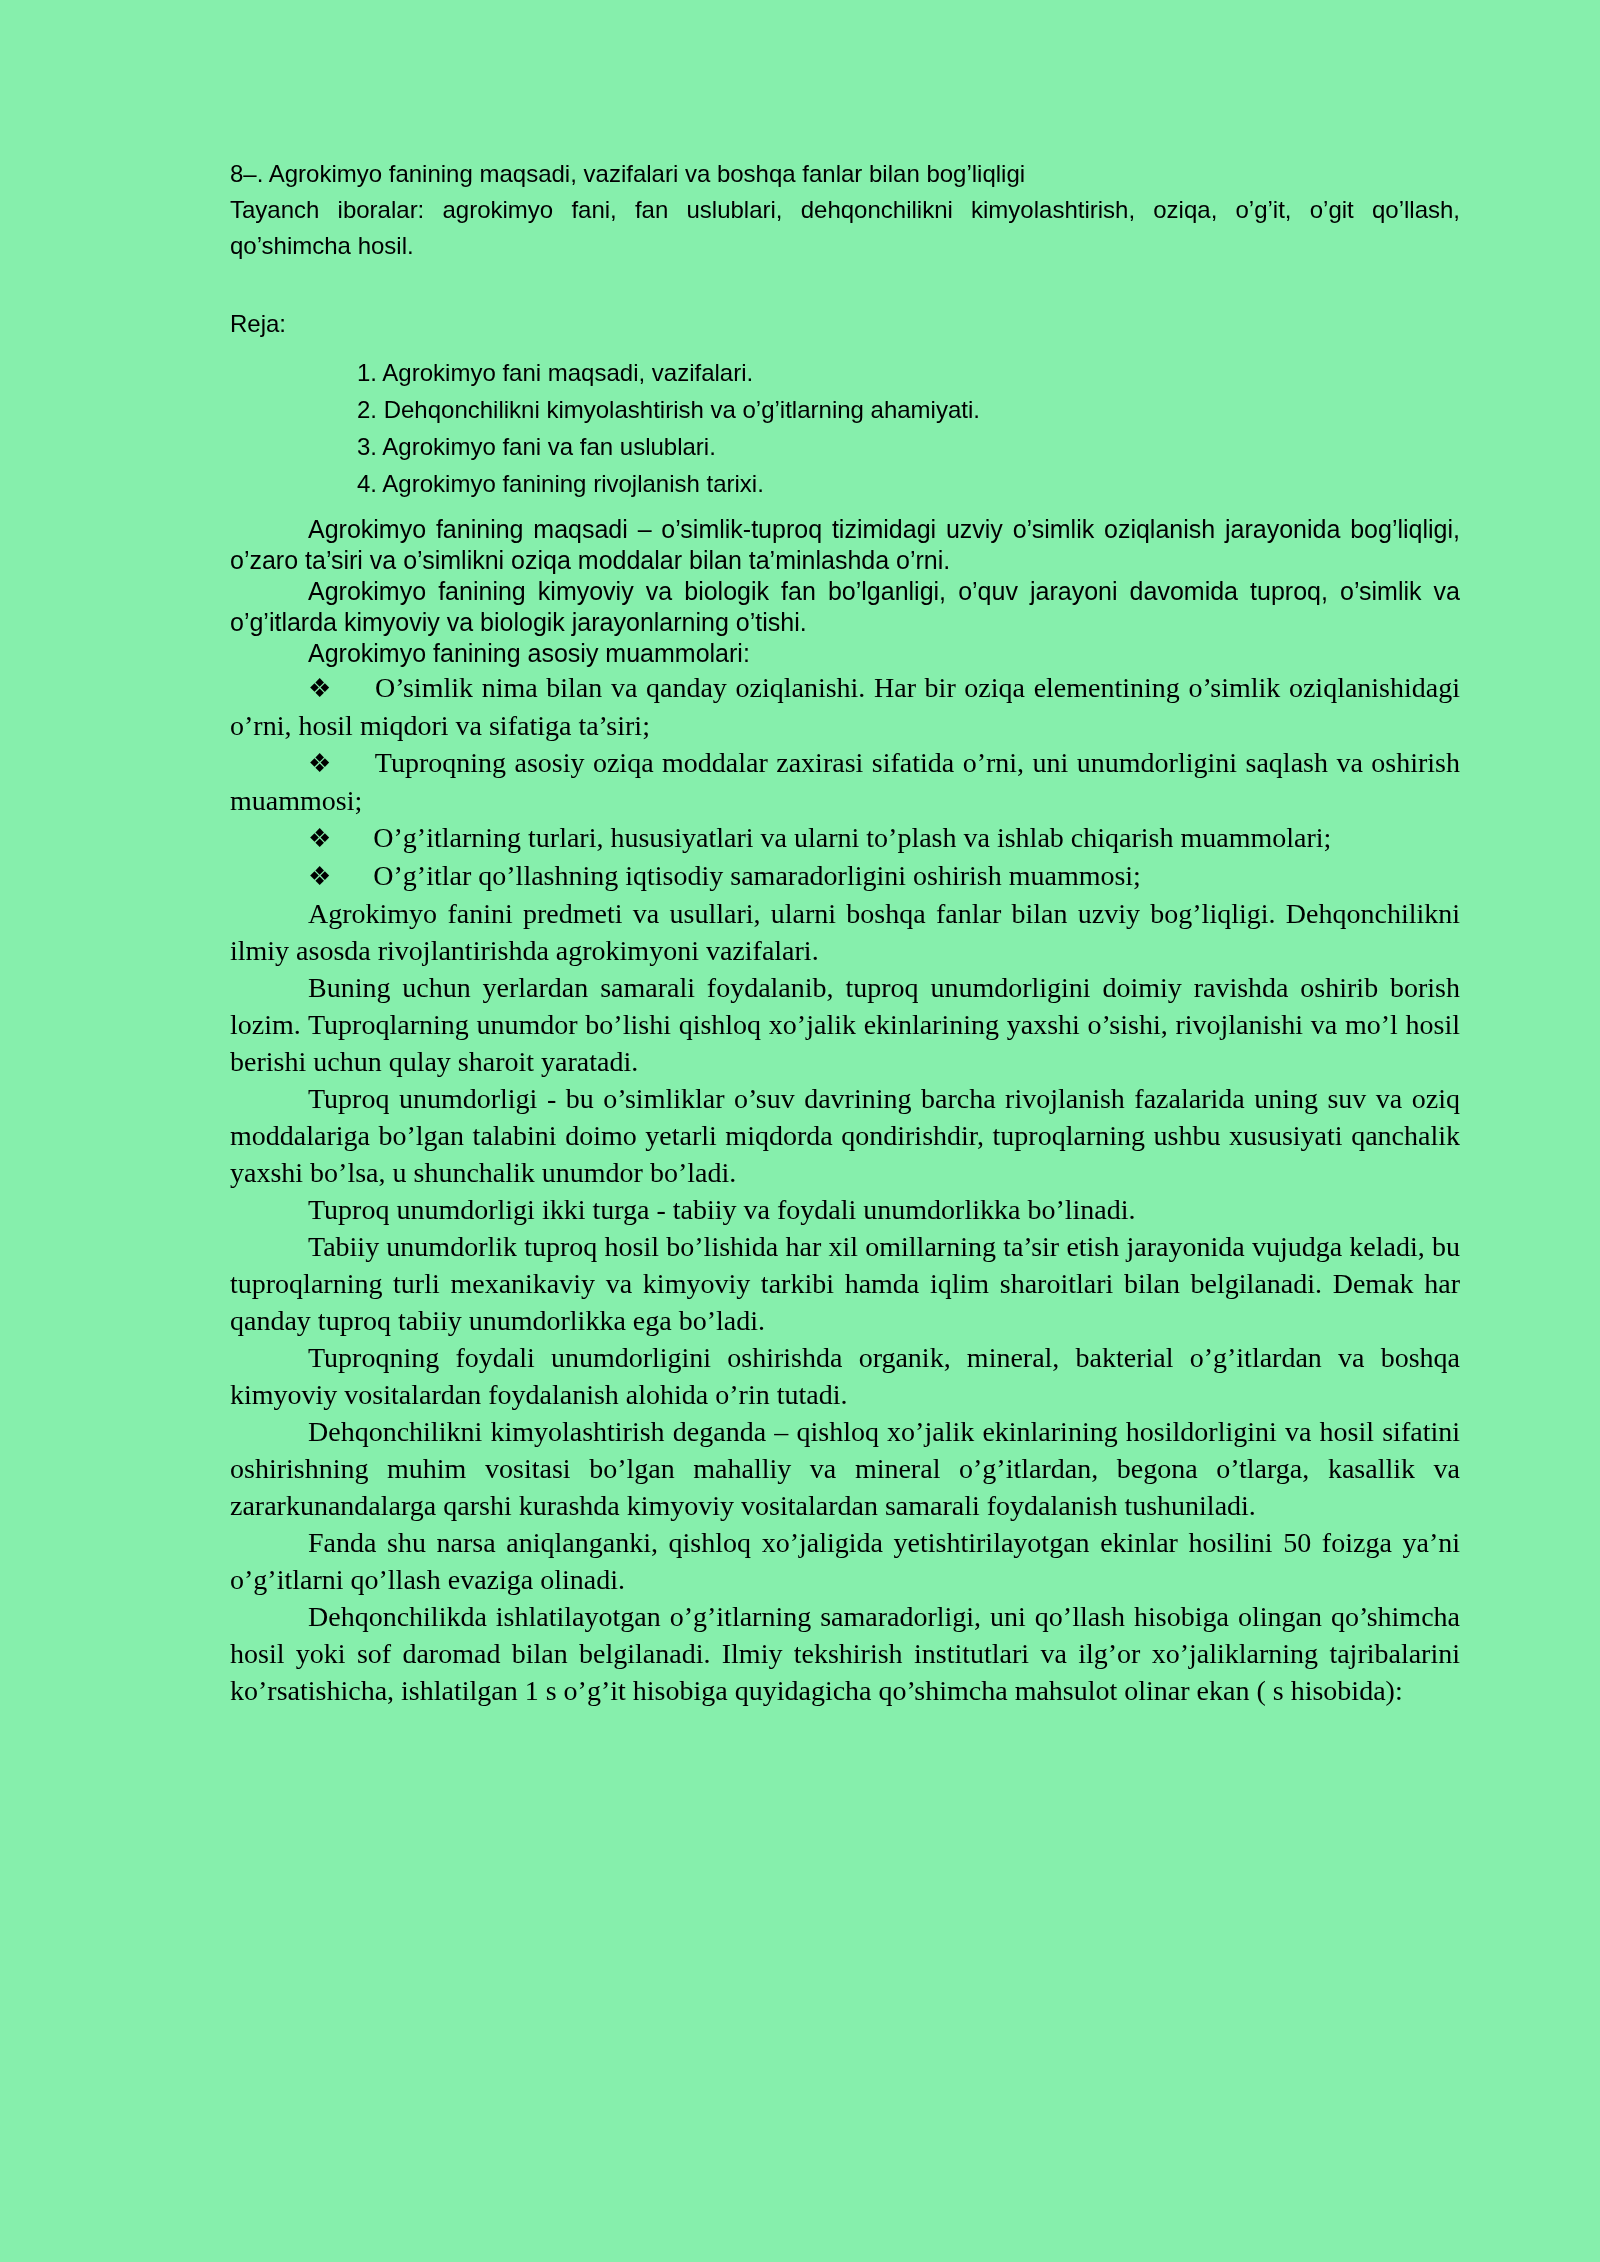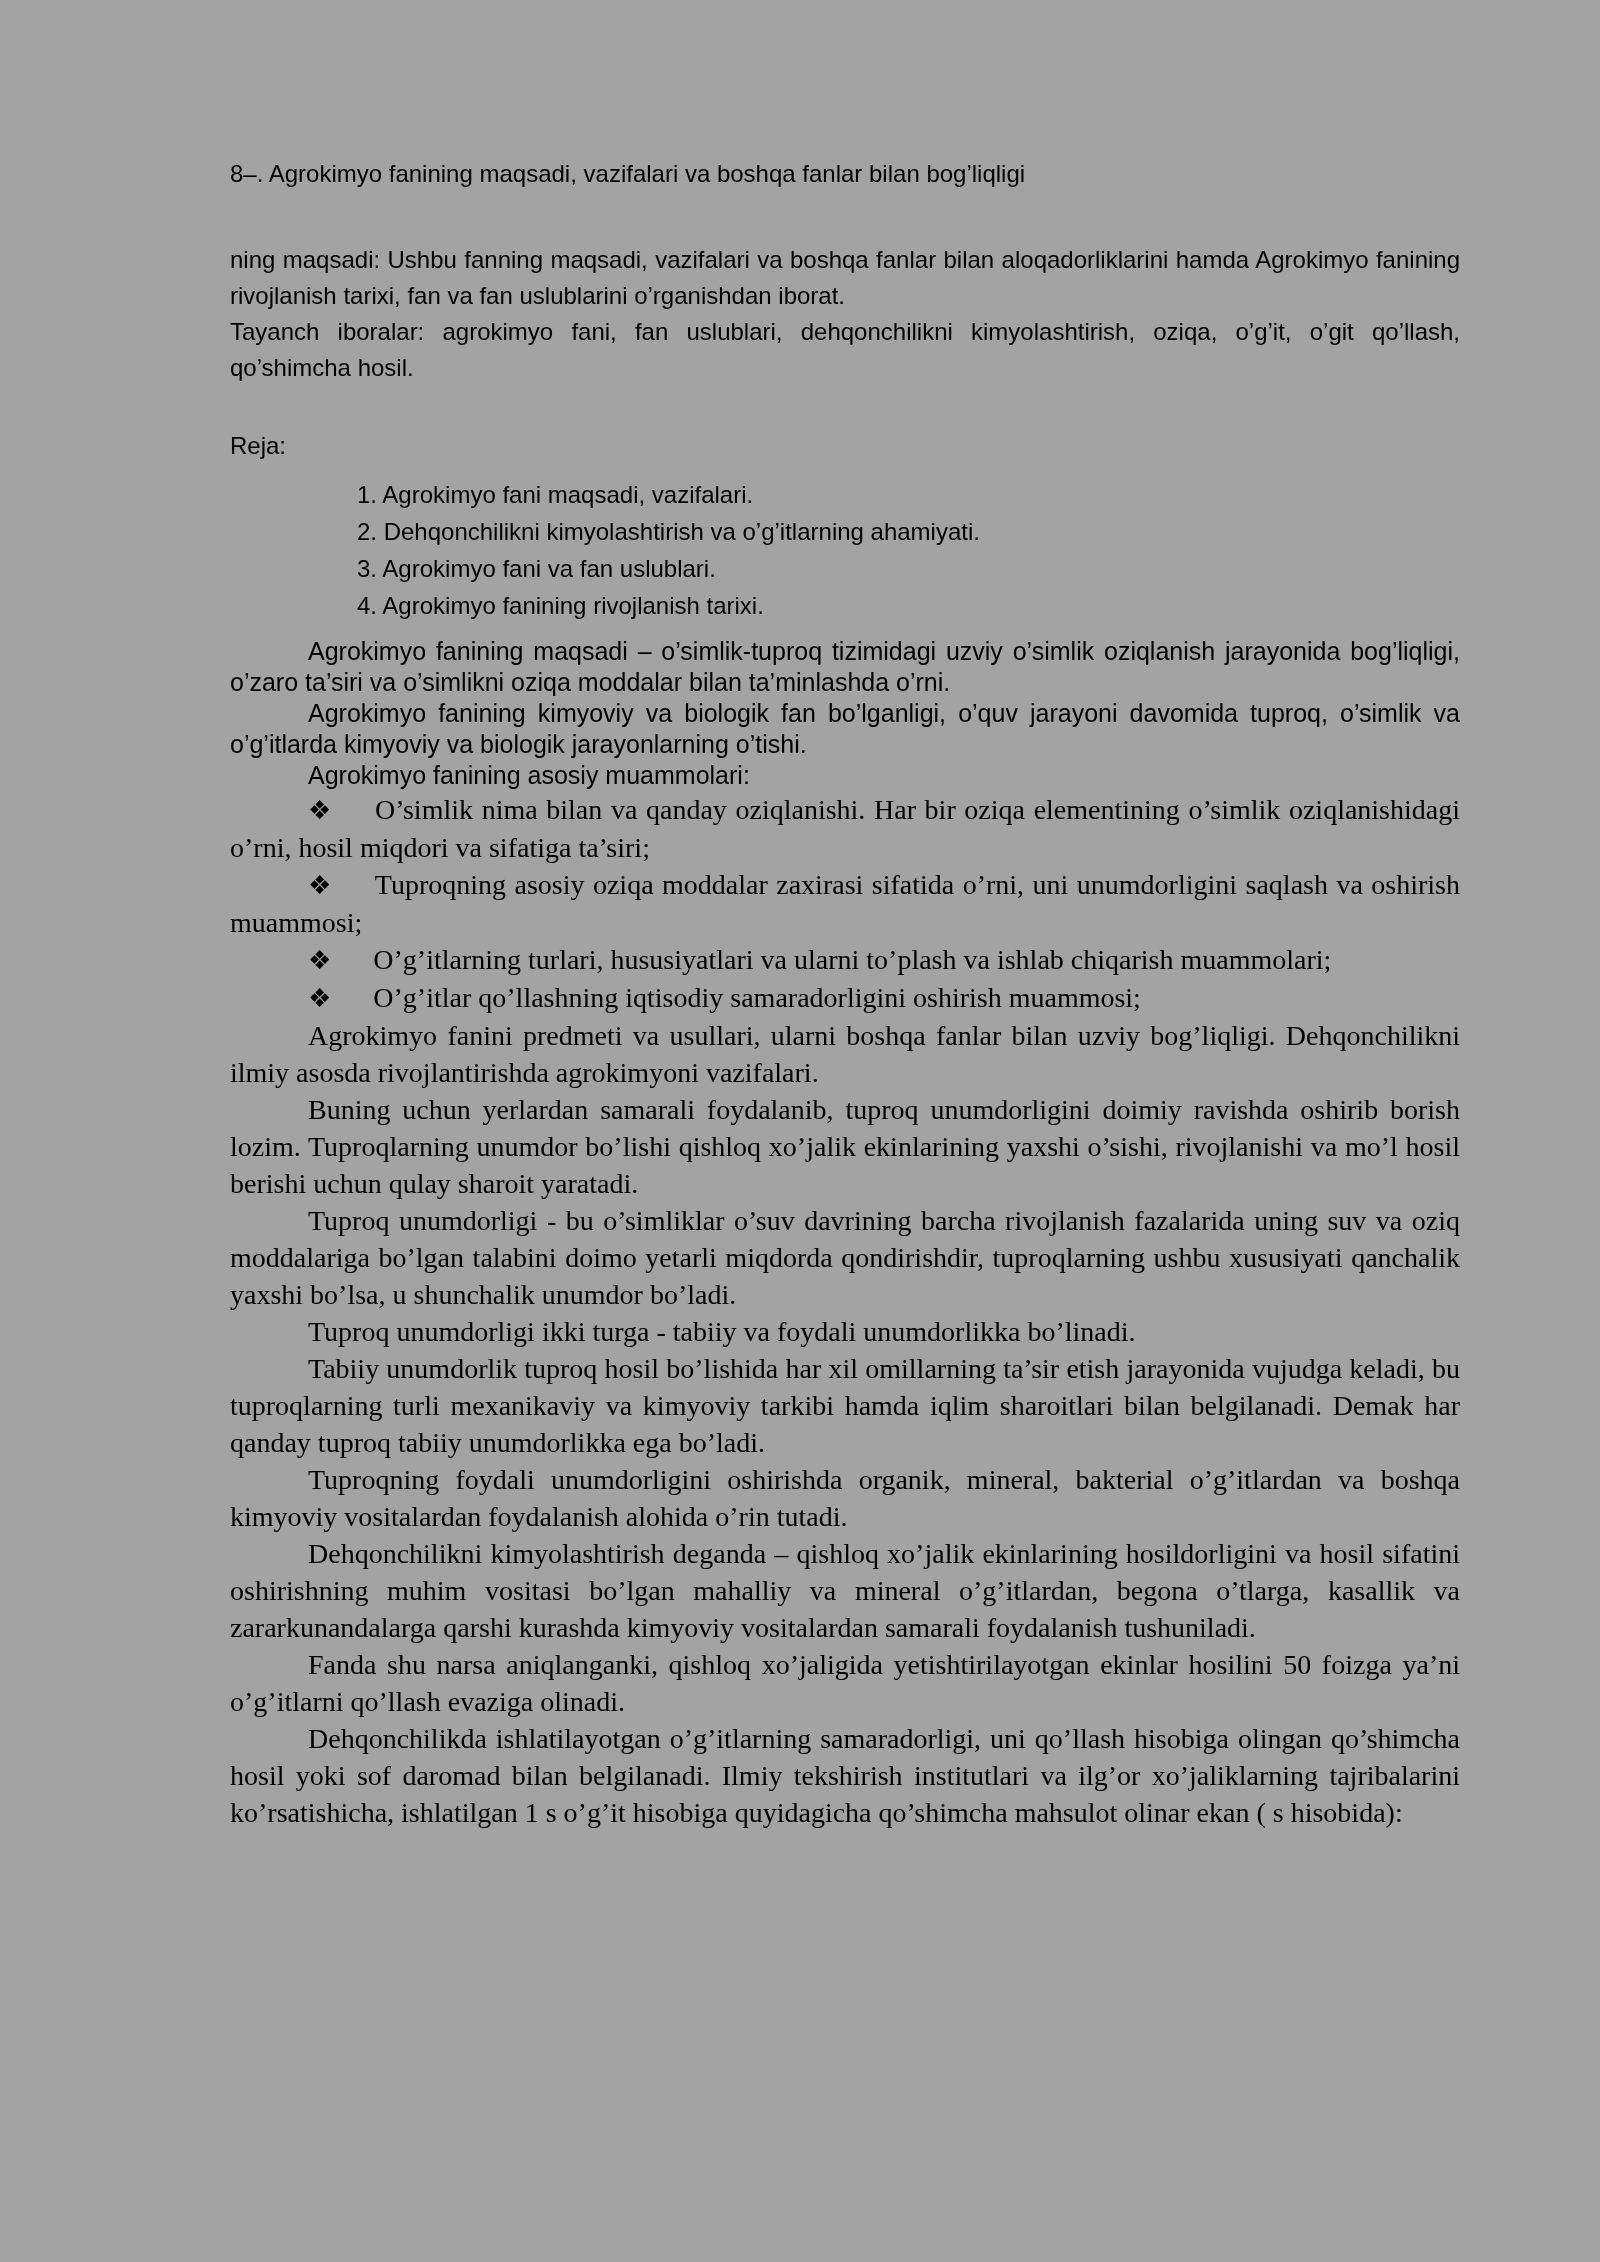--- a/index.html
+++ b/index.html
@@ -1,21 +1,21 @@
 <!DOCTYPE html>
 <html><head>
 <meta charset="utf-8">
 <style>
   html, body { margin: 0; padding: 0; background: #e8e8e8; }
   .page {
     position: relative;
     width: 1600px;
     height: 2262px;
     margin: 0 auto;
-    background: #a3a3a3;
+    background: #86efac;
     color: #000000;
     box-sizing: border-box;
     padding: 156px 140px 0 230px;
     overflow: hidden;
   }
   .sans  { font-family: "Liberation Sans", "DejaVu Sans", sans-serif; font-size: 24px; line-height: 36px; }
   .serif { font-family: "Liberation Serif", "DejaVu Serif", serif;    font-size: 28px; line-height: 37px; }
   .mono  { font-family: Liberation Sans, sans-serif; font-size: 25px; line-height: 31px; }
   .para  { margin: 0; text-align: justify; }
   .indent { text-indent: 78px; }
@@ -28,21 +28,20 @@
   .bullet-glyph { font-family: "DejaVu Sans", sans-serif; font-size: 26px; }
   .bullet-gap { display: inline-block; width: 42px; }
 </style>
 </head>
 <body>
 
 <div class="page">
 
   <h1 class="sans title">8–. Agrokimyo fanining maqsadi, vazifalari va boshqa fanlar bilan bog’liqligi</h1>
 
-  <p class="sans para intro">ning maqsadi: Ushbu fanning maqsadi, vazifalari va boshqa fanlar bilan aloqadorliklarini hamda Agrokimyo fanining rivojlanish tarixi, fan va fan uslublarini o’rganishdan iborat.</p>
   <p class="sans para">Tayanch iboralar: agrokimyo fani, fan uslublari, dehqonchilikni kimyolashtirish, oziqa, o’g’it, o’git qo’llash, qo’shimcha hosil.</p>
 
   <div class="sans reja-heading">Reja:</div>
 
   <ol class="sans plan-list">
     <li>1. Agrokimyo fani maqsadi, vazifalari.</li>
     <li>2. Dehqonchilikni kimyolashtirish va o’g’itlarning ahamiyati.</li>
     <li>3. Agrokimyo fani va fan uslublari.</li>
     <li>4. Agrokimyo fanining rivojlanish tarixi.</li>
   </ol>

